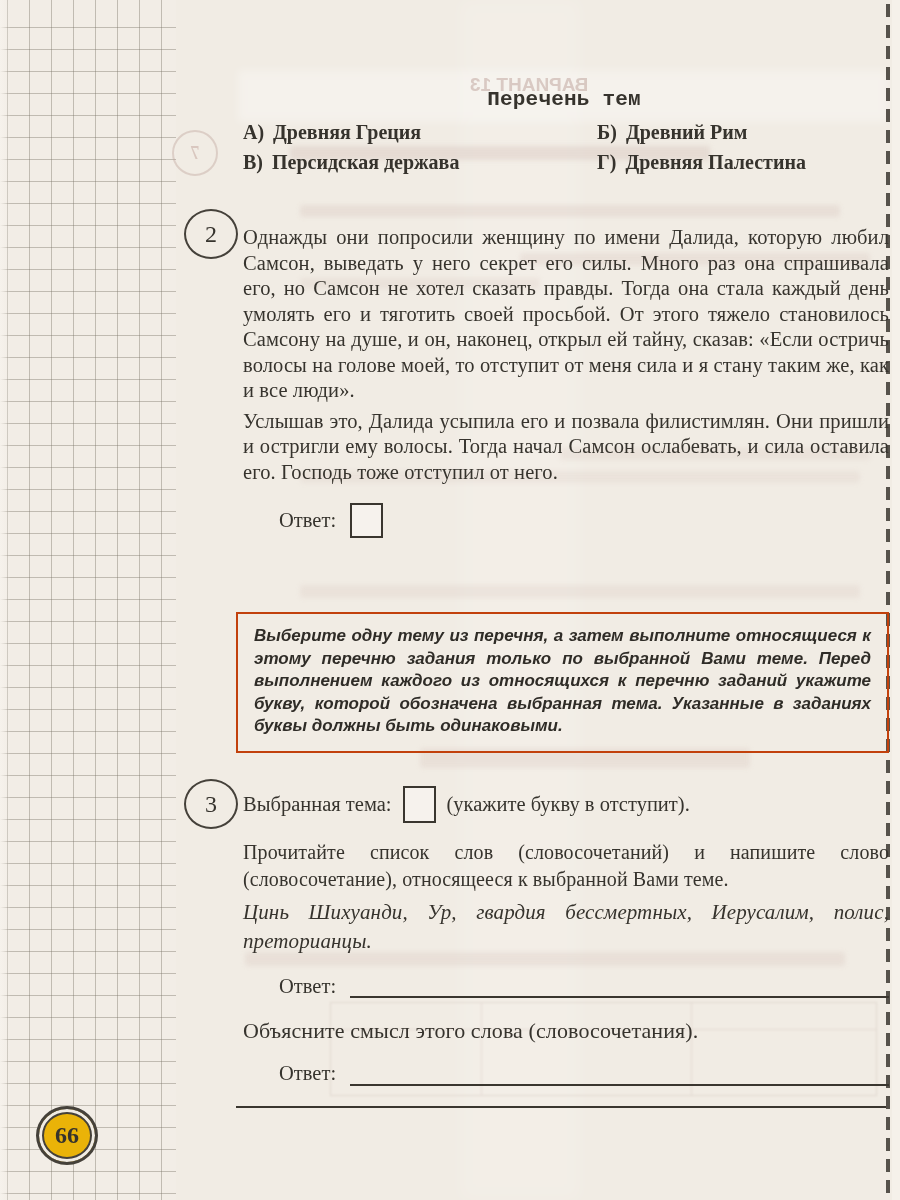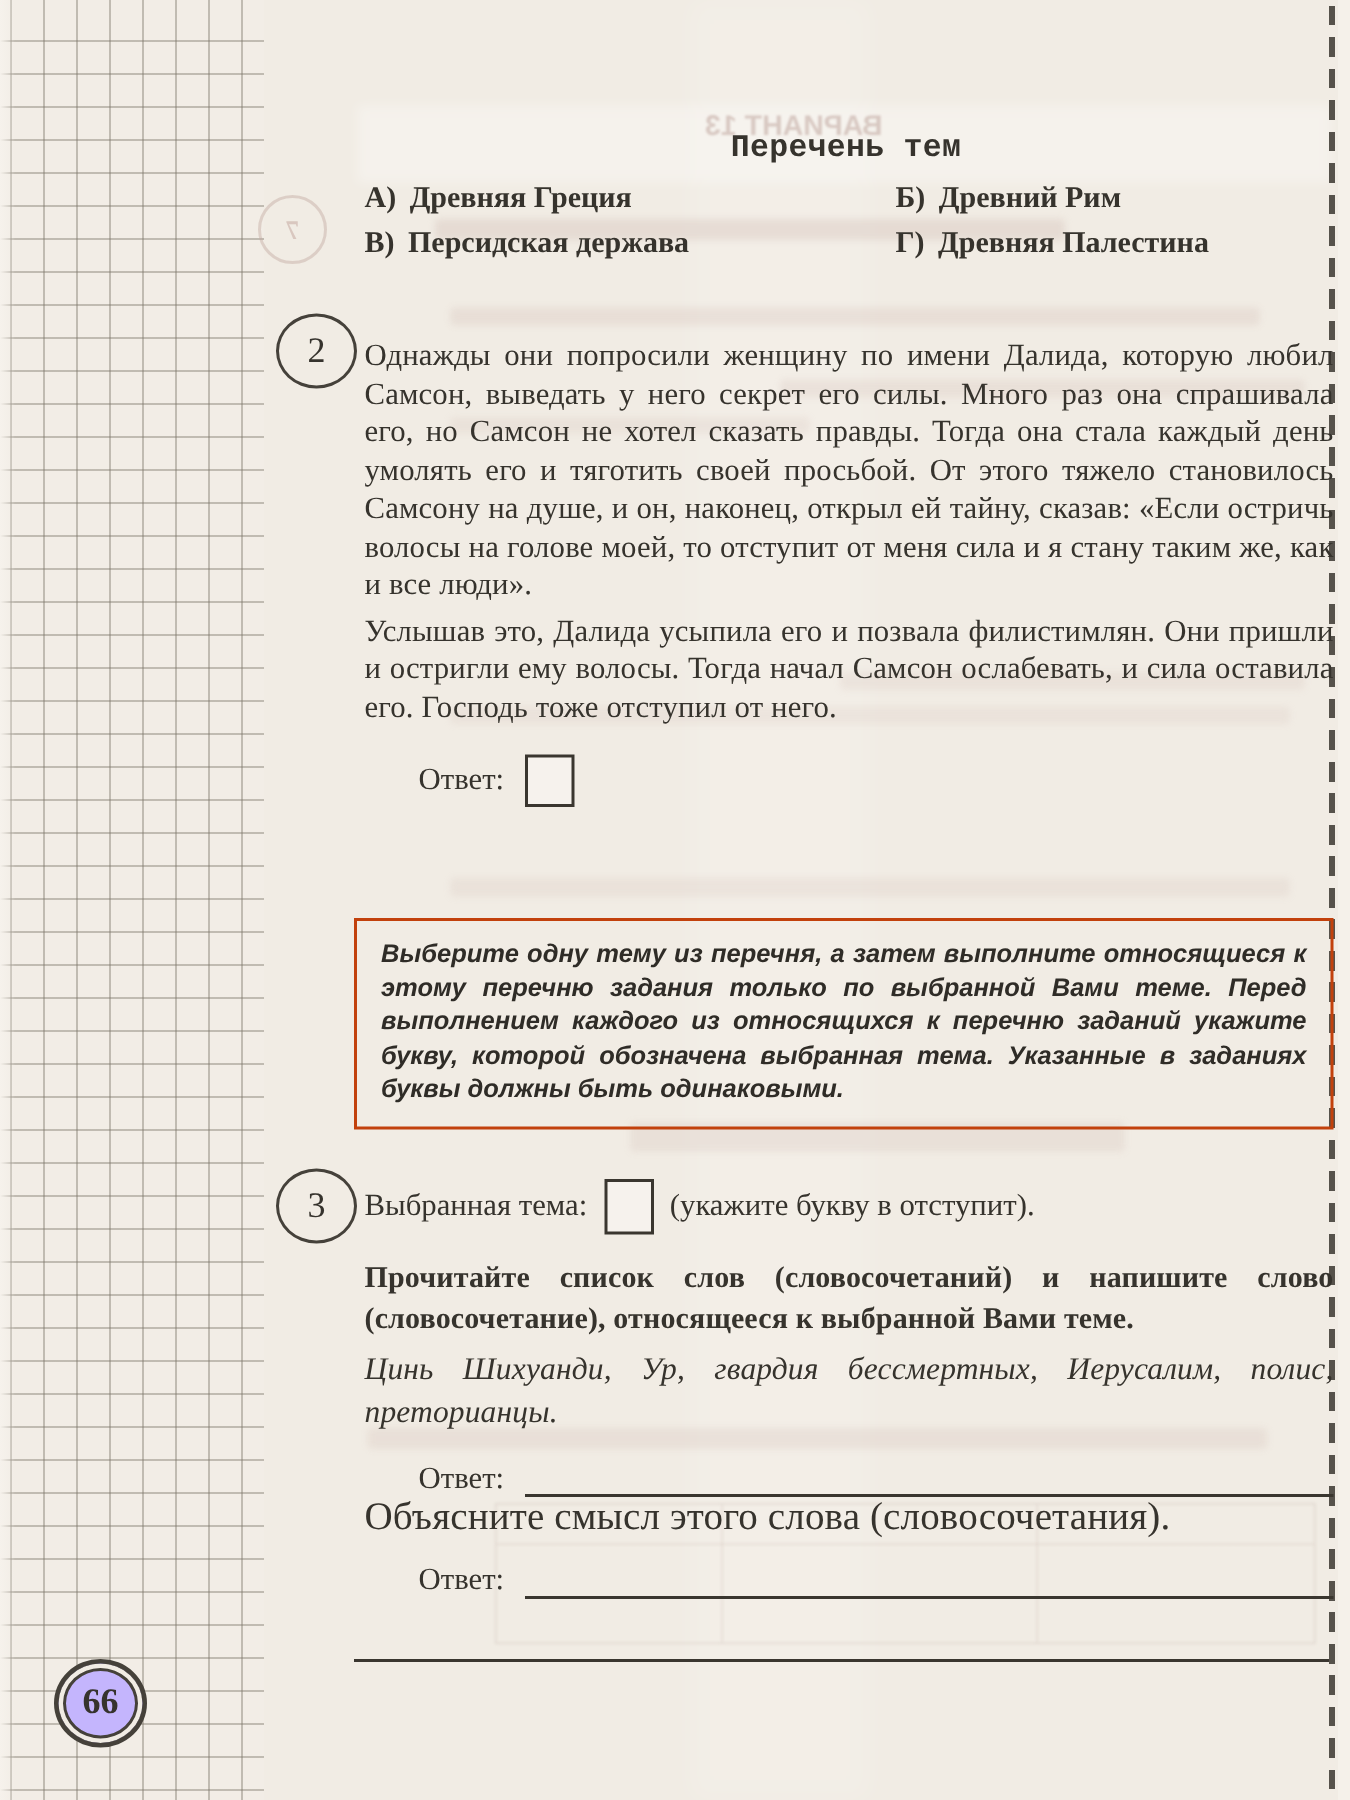--- a/index.html
+++ b/index.html
@@ -56,32 +56,32 @@
   .passage1{margin-top:13px;}
   .passage2{margin-top:5px;}
   .answer-row{display:flex;align-items:center;gap:14px;margin-top:18px;font-size:20.5px;margin-left:36px;}
   .answer-box{width:29px;height:31px;border:2px solid #3a362f;background:rgba(255,255,255,.35);}
   .answer-line{flex:1;height:22px;border-bottom:2px solid #3a362f;}
   .instruction-box{position:absolute;left:236px;top:612px;width:617px;
     padding:11px 16px 13px;border:2px solid #c2410c;
     font-family:"Liberation Sans", sans-serif;font-style:italic;font-weight:bold;
     font-size:17px;line-height:22.5px;text-align:justify;color:#2f2c27;}
   .chosen-row{display:flex;align-items:center;gap:11px;font-size:20.5px;}
-  .q3-prompt{margin-top:16px;font-weight:bold;font-size:20px;line-height:26.5px;text-align:justify;}
+  .q3-prompt{margin-top:16px;font-weight:normal;font-size:20px;line-height:26.5px;text-align:justify;}
   .word-list{margin-top:6px;font-style:italic;font-size:21px;line-height:29px;text-align:justify;}
-  .explain-prompt{font-size:26px;}
+  .explain-prompt{margin-top:20px;font-size:22px;}
   .answer-row2{margin-top:18px;}
   .bottom-line{position:absolute;left:236px;top:1106px;width:650px;height:0;
     border-bottom:2px solid #3a362f;}
   
   .page-badge{position:absolute;left:36px;top:1106px;width:56px;height:53px;
     border:3px solid #45413a;border-radius:50%;
     box-shadow:inset 0 0 0 3px #f1ece4, inset 0 0 0 5px #45413a;
     display:flex;align-items:center;justify-content:center;
-    font-size:24px;font-weight:bold;color:#36332d;background:#c4b5fd;}
+    font-size:24px;font-weight:bold;color:#36332d;background:#eab308;}
 </style>
 </head>
 <body>
 
 <div class="sheet">
 
   <div class="grid-margin"></div>
   <div class="grid-fade"></div>
 
   <div class="light-band"></div>

